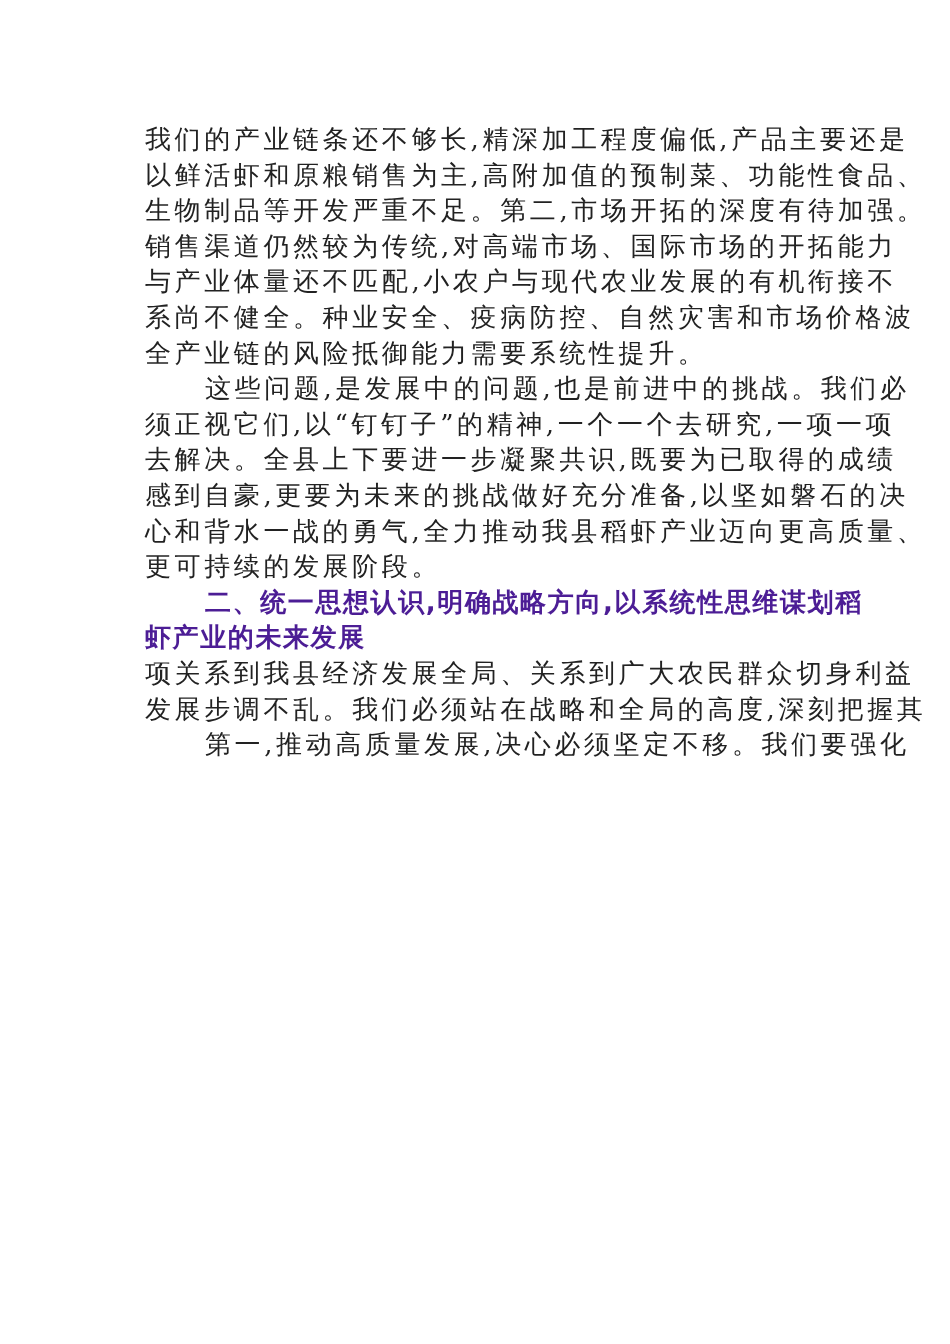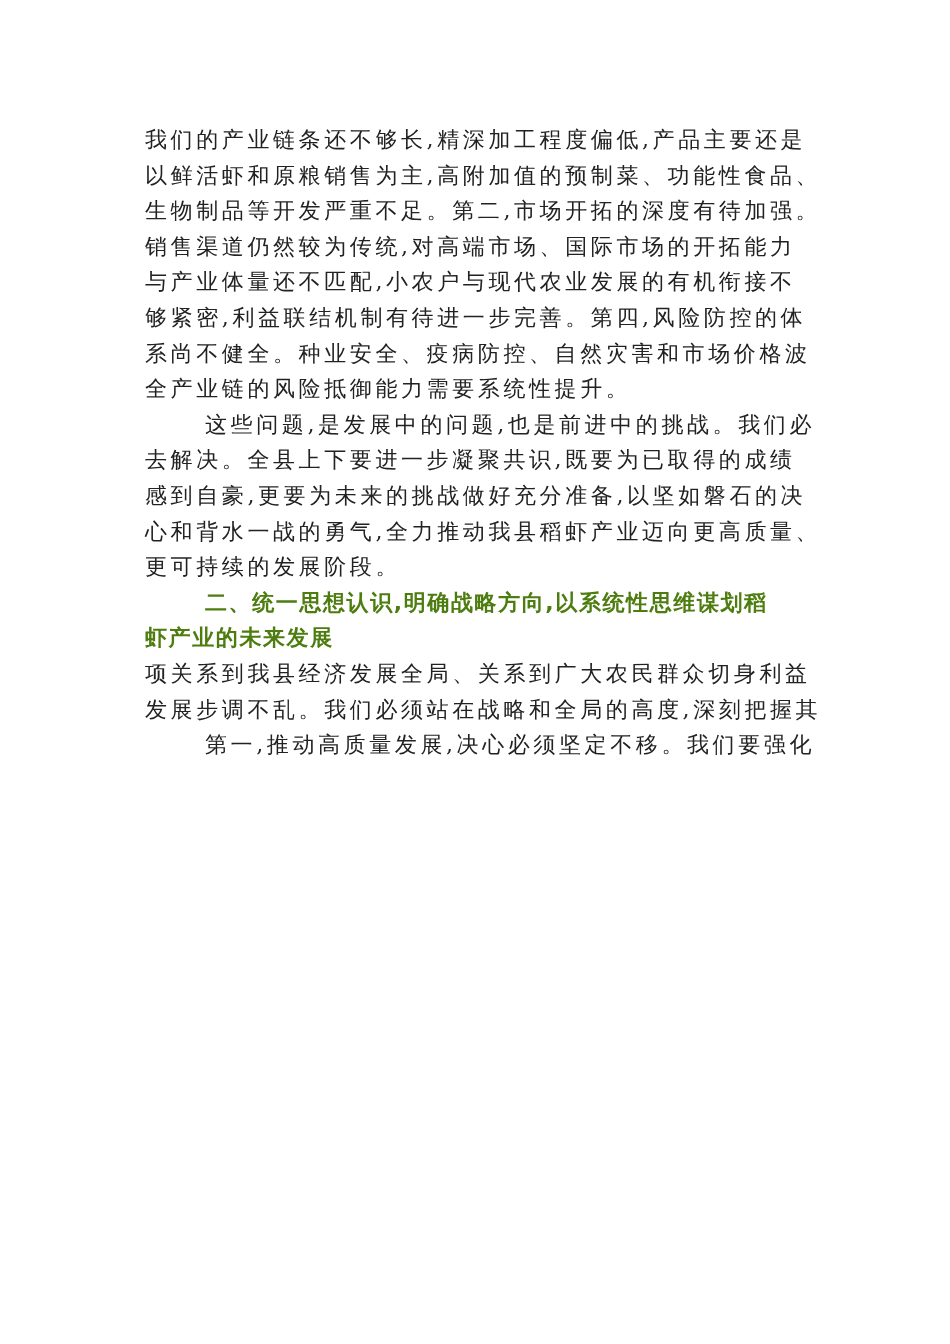--- a/index.html
+++ b/index.html
@@ -17,54 +17,54 @@
     }
     .page {
       position: absolute;
       left: 145px;
       top: 122px;
       width: 662px;
     }
     .line {
       height: 35.6px;
       line-height: 35.6px;
-      font-size: 22px;
+      font-size: 26px;
       white-space: nowrap;
       letter-spacing: 3.6px;
       color: #222222;
     }
     .line.indent {
       padding-left: 60px;
     }
     .heading .line {
       font-family: "DejaVu Sans", "Liberation Sans", sans-serif;
       font-weight: bold;
       letter-spacing: 1.6px;
-      color: #4d7c0f;
+      color: #4c1d95;
     }
     .para { display: block; }
   </style>
 </head>
 <body>
 
 <div class="page">
 
   <div class="para">
     <div class="line">我们的产业链条还不够长,精深加工程度偏低,产品主要还是</div>
     <div class="line">以鲜活虾和原粮销售为主,高附加值的预制菜、功能性食品、</div>
     <div class="line">生物制品等开发严重不足。第二,市场开拓的深度有待加强。</div>
     <div class="line">销售渠道仍然较为传统,对高端市场、国际市场的开拓能力</div>
     <div class="line">与产业体量还不匹配,小农户与现代农业发展的有机衔接不</div>
-    <div class="line">够紧密,利益联结机制有待进一步完善。第四,风险防控的体</div>
     <div class="line">系尚不健全。种业安全、疫病防控、自然灾害和市场价格波</div>
     <div class="line">全产业链的风险抵御能力需要系统性提升。</div>
   </div>
 
   <div class="para">
     <div class="line indent">这些问题,是发展中的问题,也是前进中的挑战。我们必</div>
+    <div class="line">须正视它们,以“钉钉子”的精神,一个一个去研究,一项一项</div>
     <div class="line">去解决。全县上下要进一步凝聚共识,既要为已取得的成绩</div>
     <div class="line">感到自豪,更要为未来的挑战做好充分准备,以坚如磐石的决</div>
     <div class="line">心和背水一战的勇气,全力推动我县稻虾产业迈向更高质量、</div>
     <div class="line">更可持续的发展阶段。</div>
   </div>
 
   <div class="para heading">
     <div class="line indent">二、统一思想认识,明确战略方向,以系统性思维谋划稻</div>
     <div class="line">虾产业的未来发展</div>
   </div>

